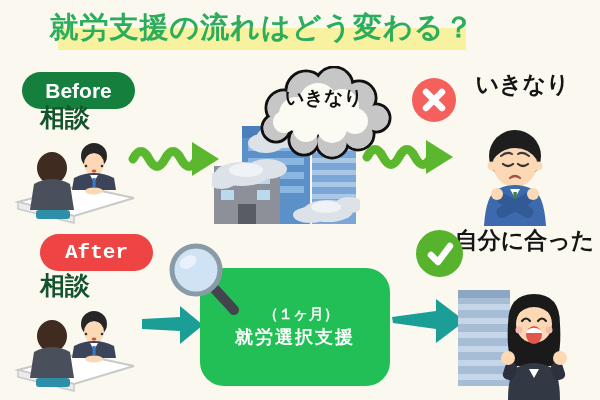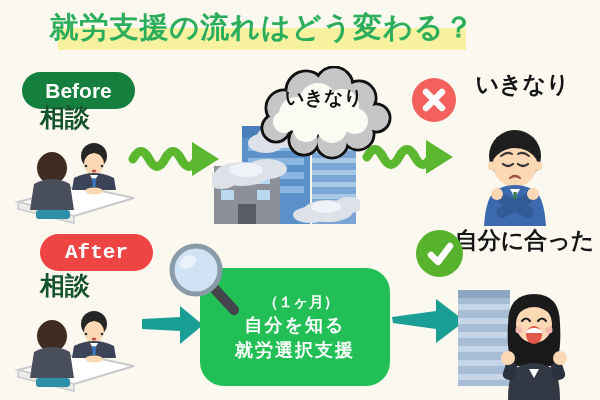--- a/index.html
+++ b/index.html
@@ -238,21 +238,20 @@
     <path d="M18,72 L22,46 Q40,36 58,46 L62,72 Z" fill="#4a4f5c"></path>
     <rect x="24" y="72" width="34" height="9" rx="3" fill="#2e8fa8"></rect>
   </svg>
 
   <svg class="abs" style="left:142px; top:304px;" width="62" height="42" viewBox="0 0 62 42">
     <polygon points="0,15 38,13 38,2 61,21 38,40 38,27 0,25" fill="#1b9e96"></polygon>
   </svg>
 
   <div class="program-box">
     <div class="program-duration">（１ヶ月）</div>
-    <div class="program-line">自分を知る</div>
     <div class="program-line">就労選択支援</div>
   </div>
 
   <svg class="abs z4" style="left:166px; top:240px;" width="76" height="76" viewBox="0 0 76 76">
     <line x1="46" y1="46" x2="68" y2="70" stroke="#44444c" stroke-width="10" stroke-linecap="round"></line>
     <circle cx="30" cy="30" r="24" fill="#cfe3f4" stroke="#8a9ba8" stroke-width="5"></circle>
     <ellipse cx="22" cy="22" rx="9" ry="6" fill="#e9f2fa" transform="rotate(-30 22 22)"></ellipse>
   </svg>
 
   <svg class="abs" style="left:392px; top:296px;" width="74" height="50" viewBox="0 0 74 50">

